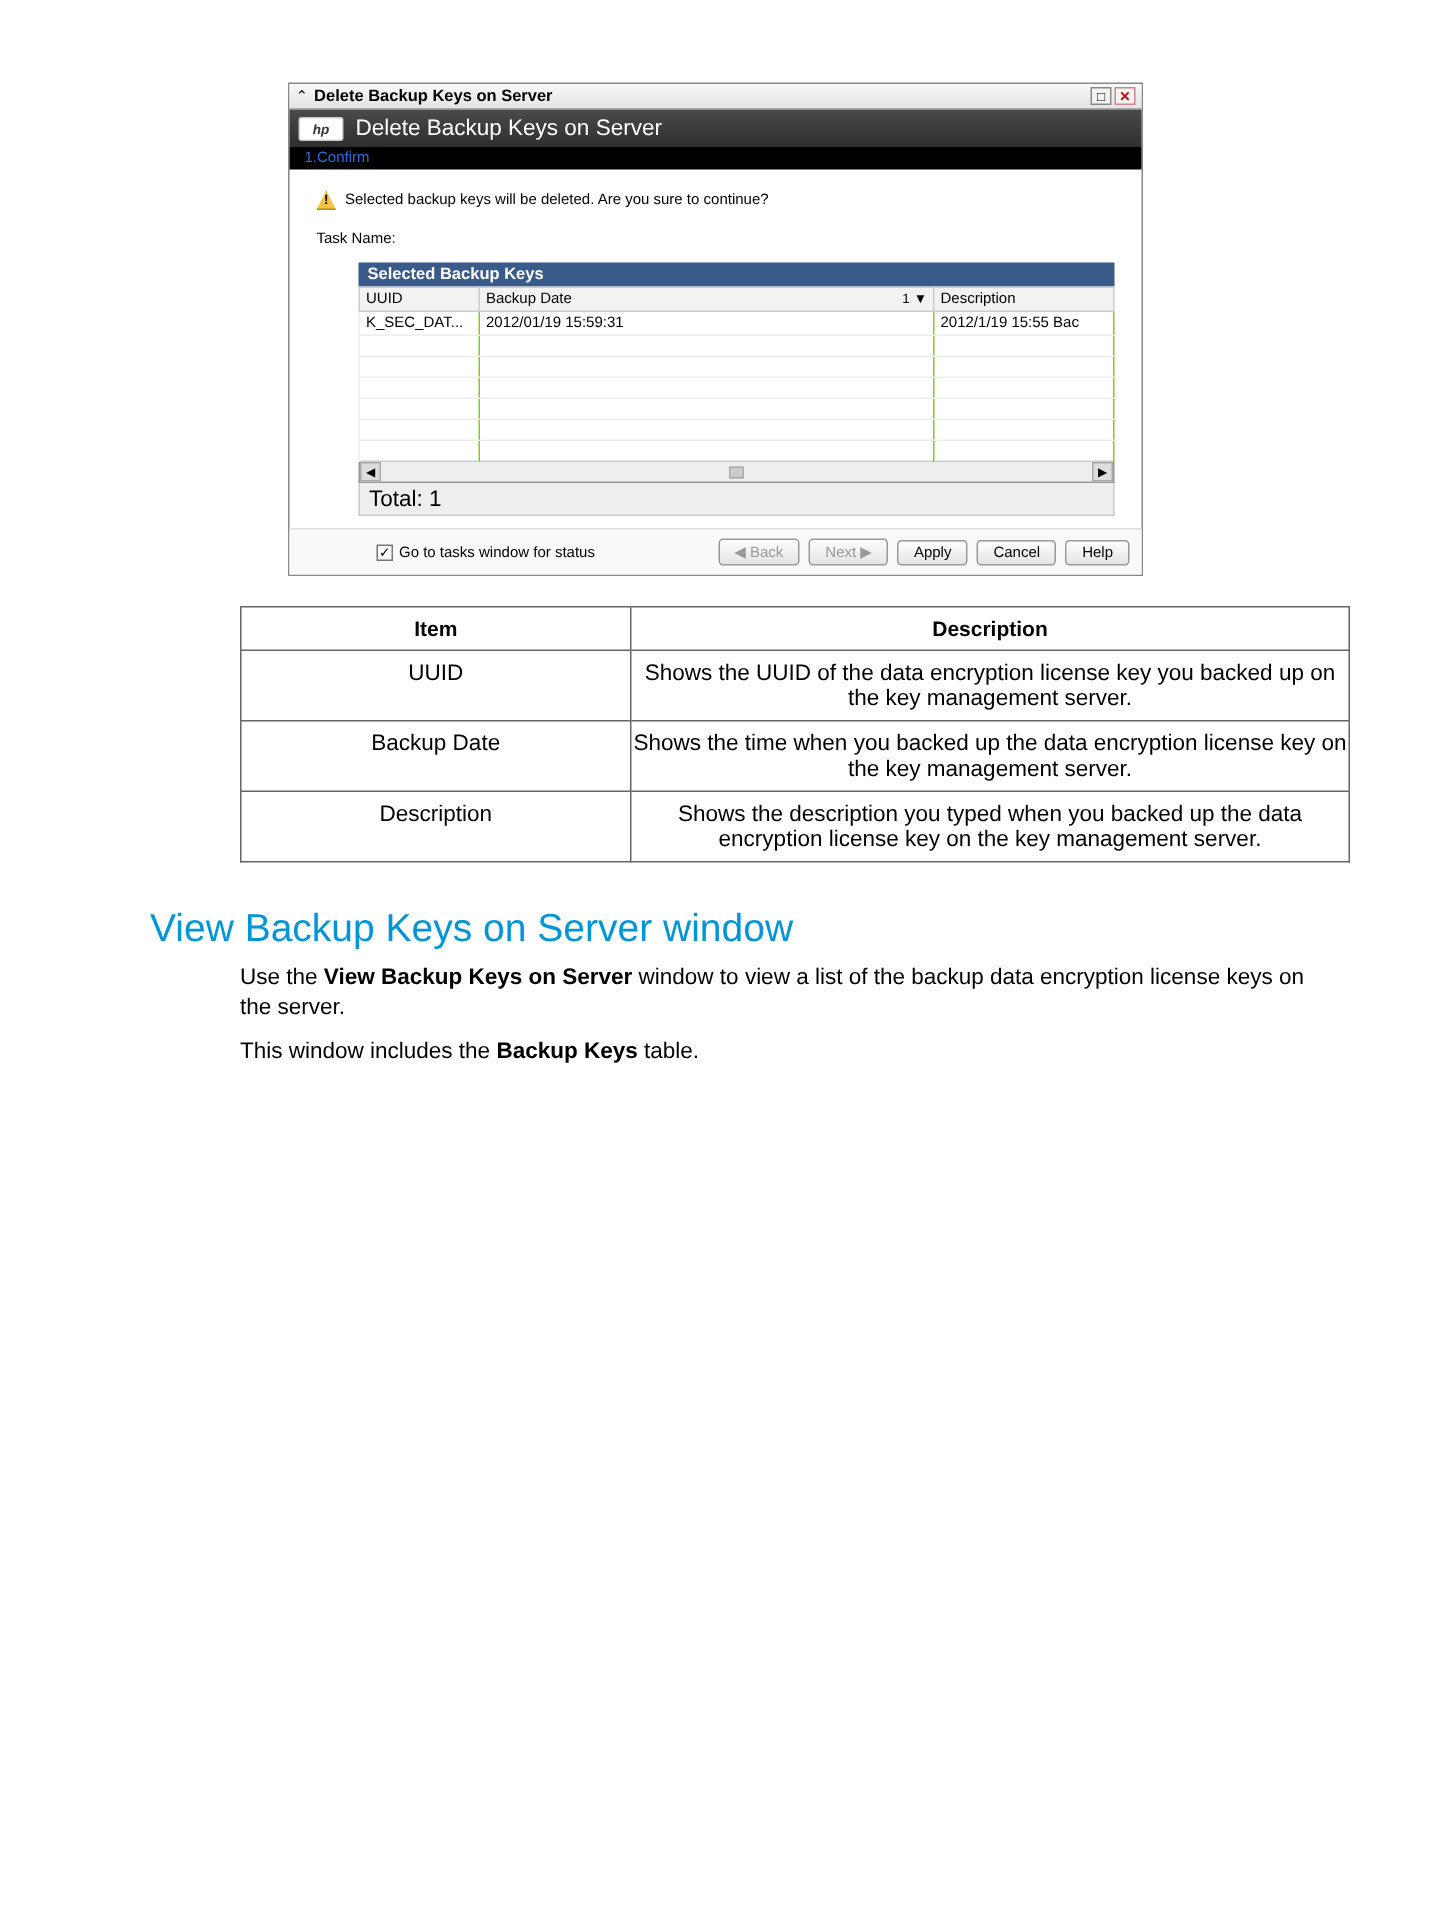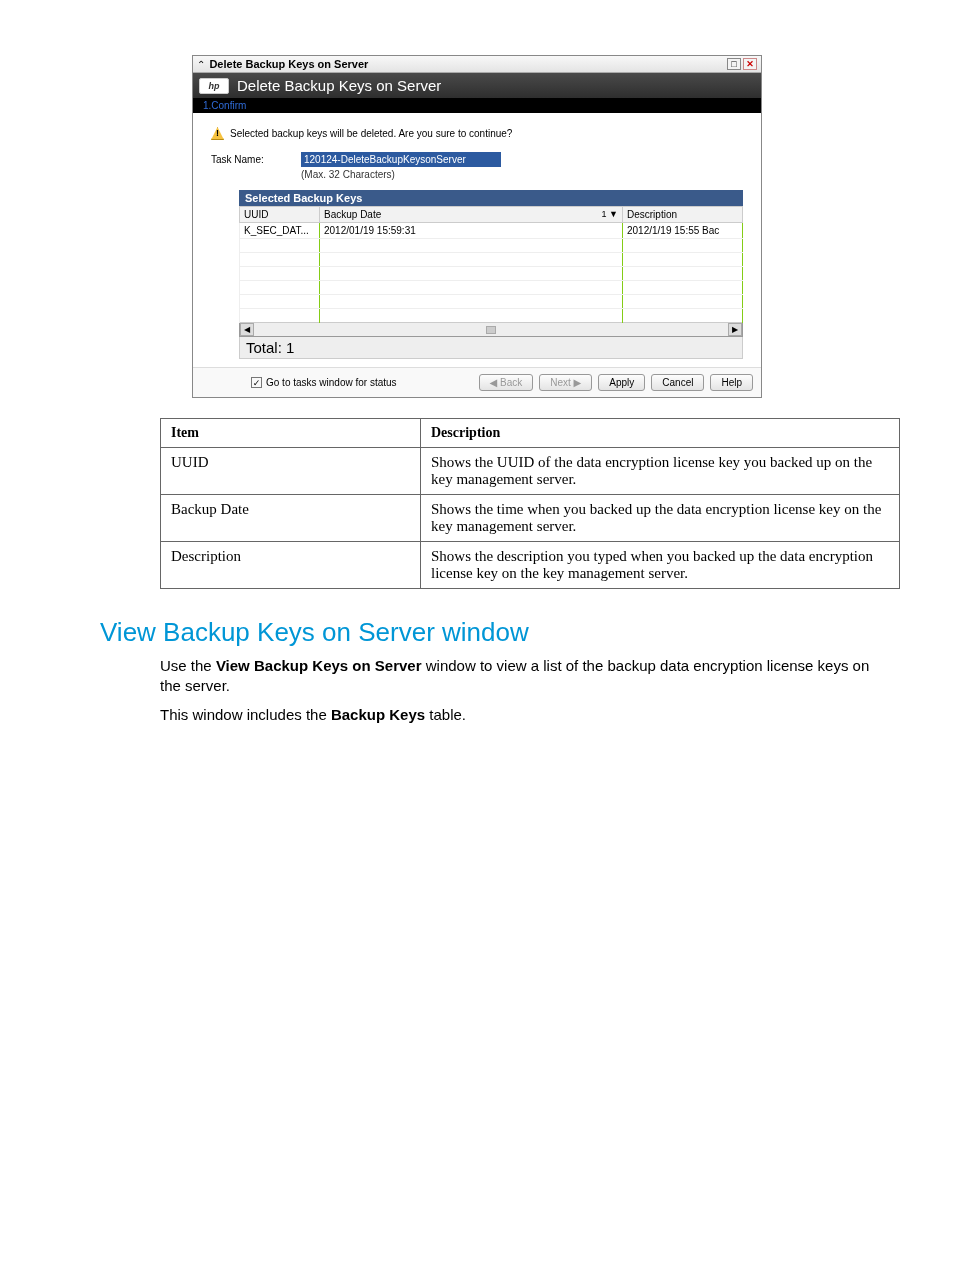--- a/index.html
+++ b/index.html
@@ -126,21 +126,21 @@
   
   .body-text { margin:18px 0 14px 100px; font-size:15px; }
   .body-text .b { font-weight:bold; }
   .desc-table {
     margin-left:100px;
     border-collapse:collapse;
     width:740px;
     font-size:15px;
   }
   .desc-table th, .desc-table td {
-    border:1px solid #666;padding:6px 10px;text-align:left;vertical-align:top;font-family:Liberation Serif, serif;
+    border:1px solid #666;padding:6px 0;text-align:center;vertical-align:top;
   }
   .desc-table th { font-weight:bold; font-size:14px; }
   h2.section {
     color:#0096d6;font-weight:normal;font-size:26px;
     margin:28px 0 8px 40px;
   }
   .para { margin:4px 0 8px 100px; font-size:15px; line-height:1.35; }
   .para .b { font-weight:bold; }
 </style>
 </head>
@@ -161,24 +161,20 @@
     </div>
     <div class="dlg-step">1.Confirm</div>
 
     <div class="dlg-body">
       <div class="warnline">
         <span class="warn-icon">!</span>
         <span class="txt">Selected backup keys will be deleted. Are you sure to continue?</span>
       </div>
       <div class="taskrow">
         <span class="lbl">Task Name:</span>
-        <span class="fieldcol">
-          <input type="text" value="120124-DeleteBackupKeysonServer" style="">
-          <div class="hint">(Max. 32 Characters)</div>
-        </span>
       </div>
 
       <div class="sbk-title">Selected Backup Keys</div>
       <table class="sbk-table">
         <tbody>
             <tr>
           <th style="width:80px">UUID</th>
           <th>
             <span>Backup Date</span>
             <span class="sort">1 ▼</span>

